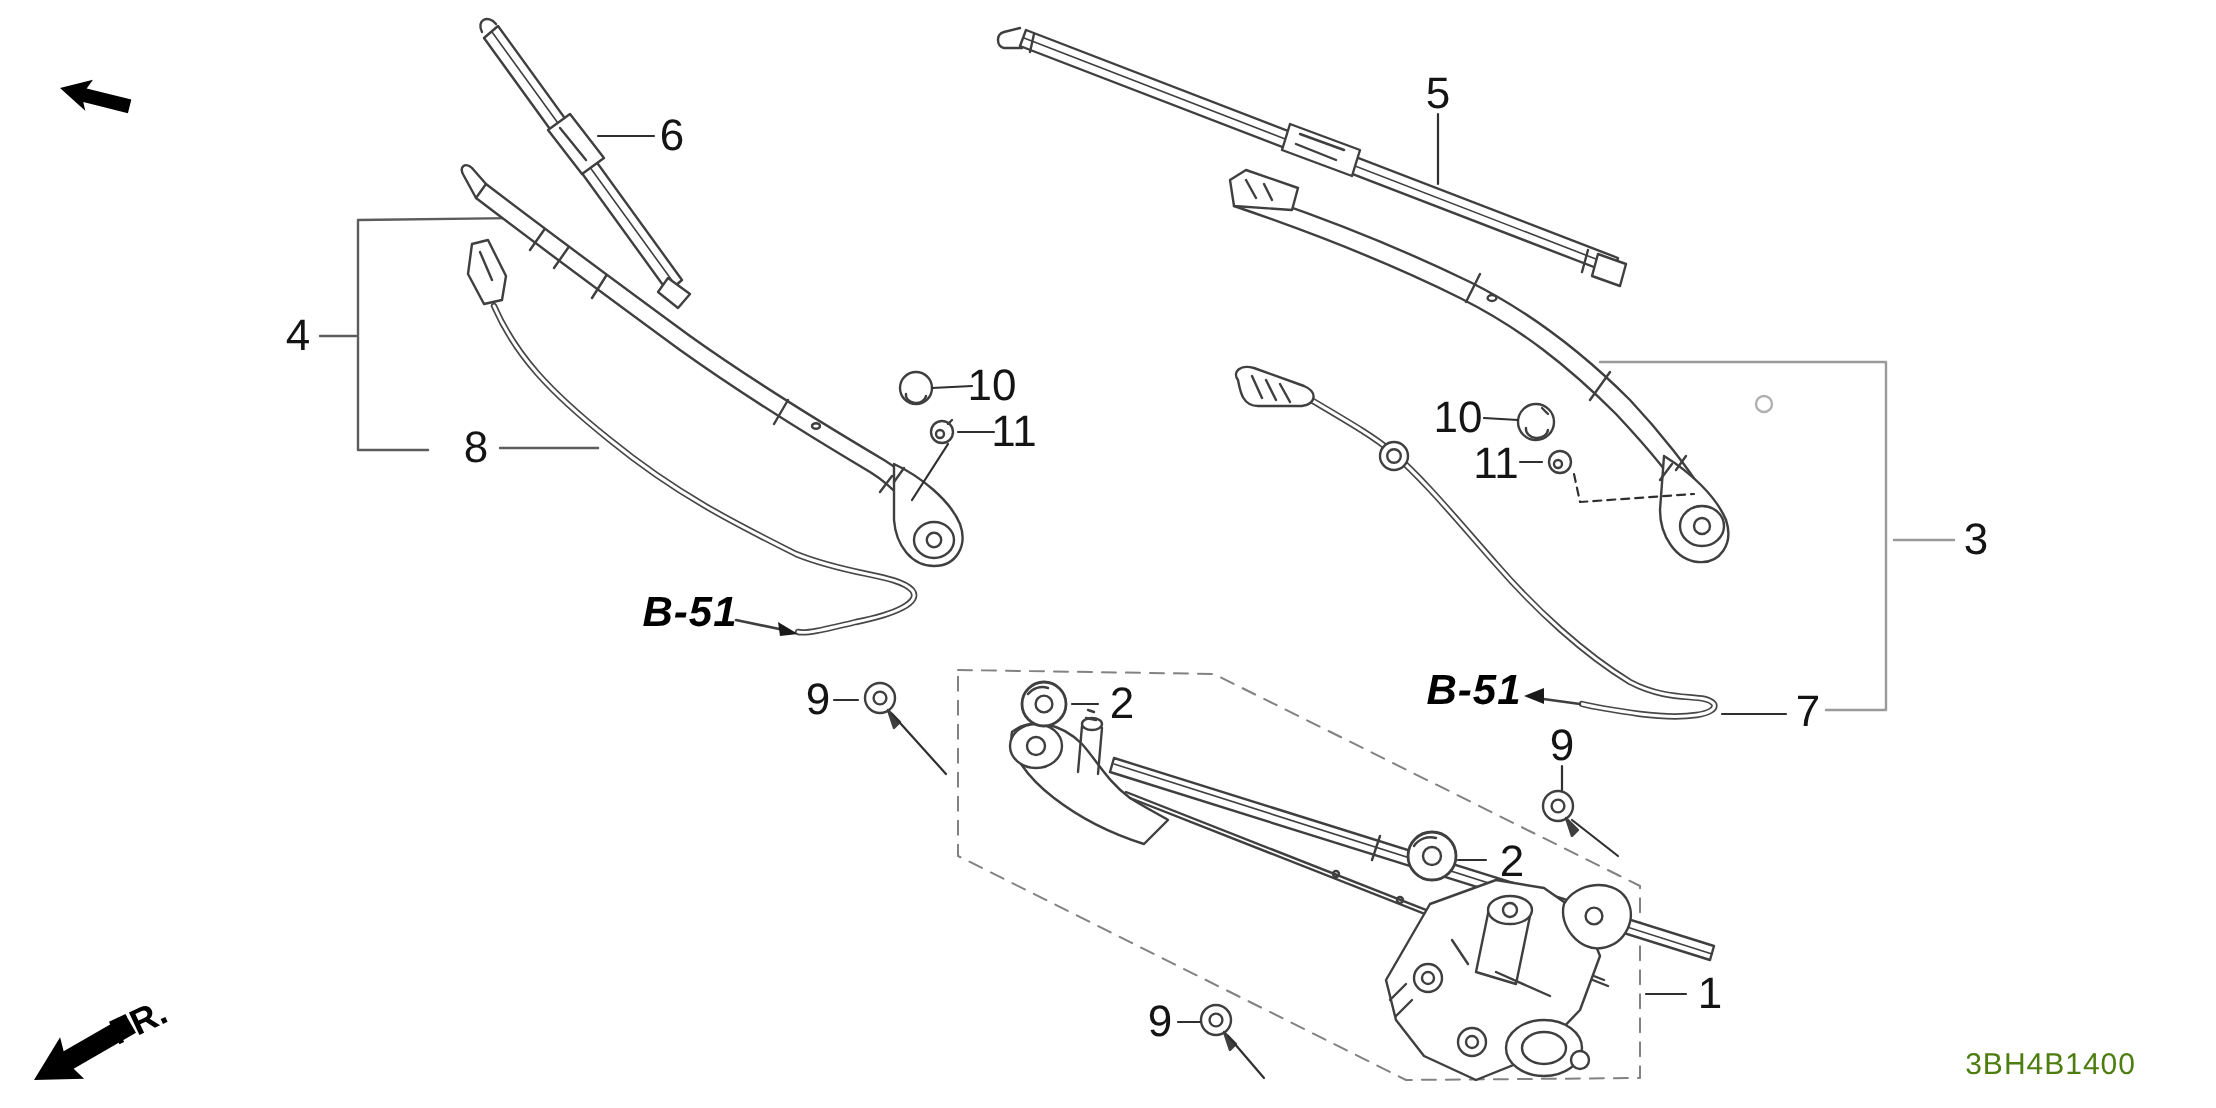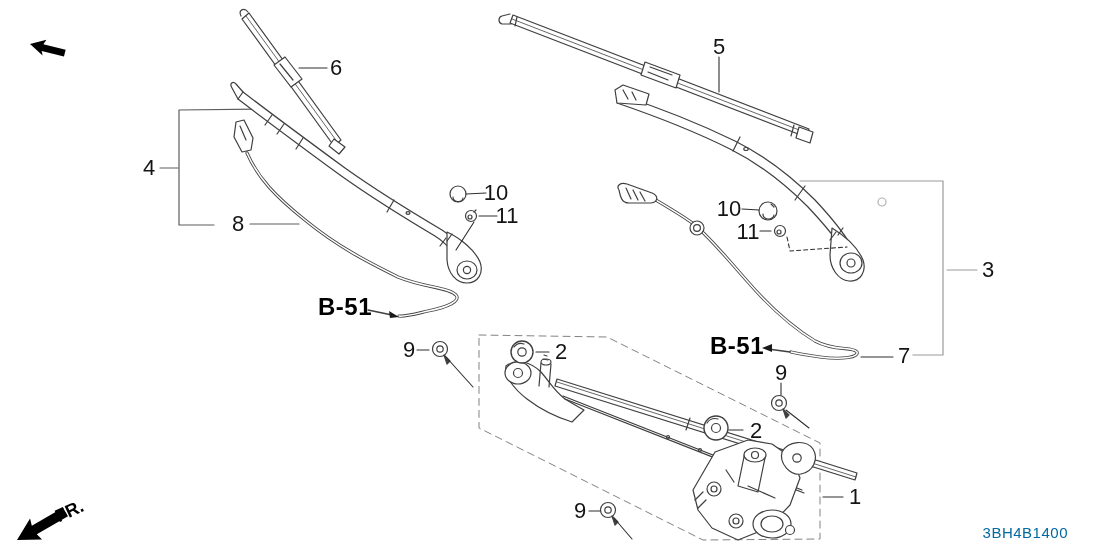--- a/index.html
+++ b/index.html
@@ -4,24 +4,24 @@
 <style>
   html,body{margin:0;padding:0;background:#ffffff;}
   body{width:1108px;height:554px;overflow:hidden;position:relative;
        font-family:"Liberation Sans",sans-serif;}
   .stage{position:absolute;left:0;top:0;width:1108px;height:554px;}
   .stage svg{position:absolute;left:0;top:0;}
   .callout{position:absolute;transform:translate(-50%,-50%);
            font-size:22px;line-height:1;color:#141414;cursor:pointer;
            user-select:none;}
   .ref-label{position:absolute;transform:translate(-50%,-50%);
-             font-size:24px;font-weight:bold;letter-spacing:.5px;color:#000;
-             cursor:pointer;user-select:none;}
+             font-size:21px;font-weight:bold;letter-spacing:.5px;color:#000;
+             cursor:pointer;user-select:none;font-style:italic;}
   .diagram-code{position:absolute;right:40px;bottom:13px;font-size:15px;
-                color:#0369a1;letter-spacing:.5px;}
+                color:#4d7c0f;letter-spacing:.5px;}
   .fr-text{position:absolute;left:55px;top:501px;font-size:18px;
            font-weight:bold;color:#000;transform:rotate(-25deg);}
 </style>
 </head>
 <body>
 
 <div class="stage">
 
 <svg width="1108" height="554" viewBox="0 0 1108 554">
   <g fill="none" stroke="#3f3f3f" stroke-width="1.2" stroke-linecap="round" stroke-linejoin="round">

